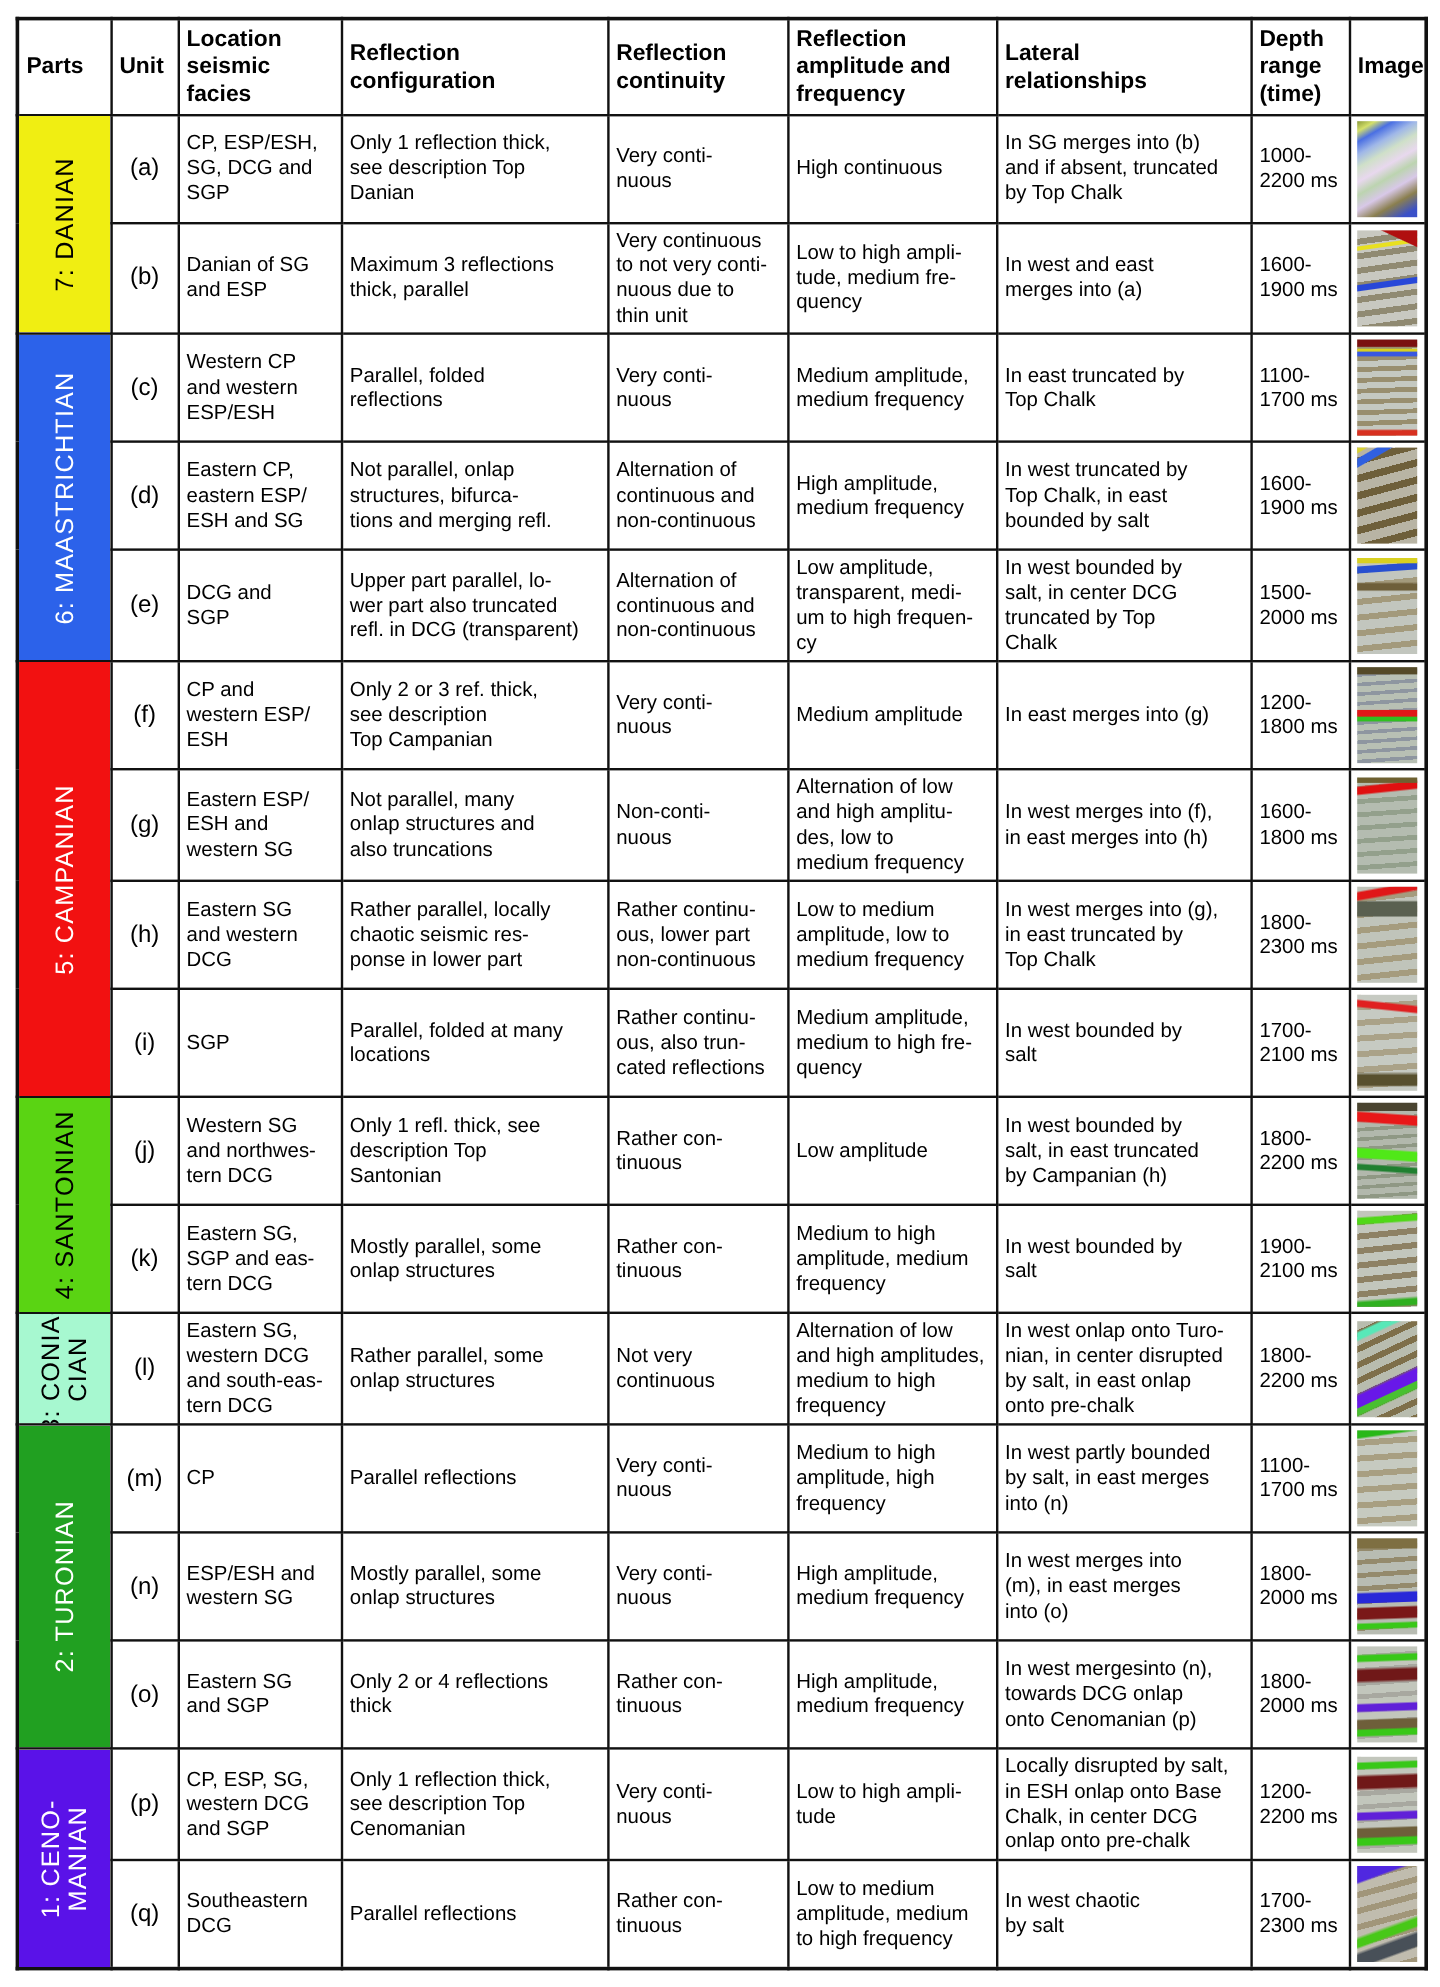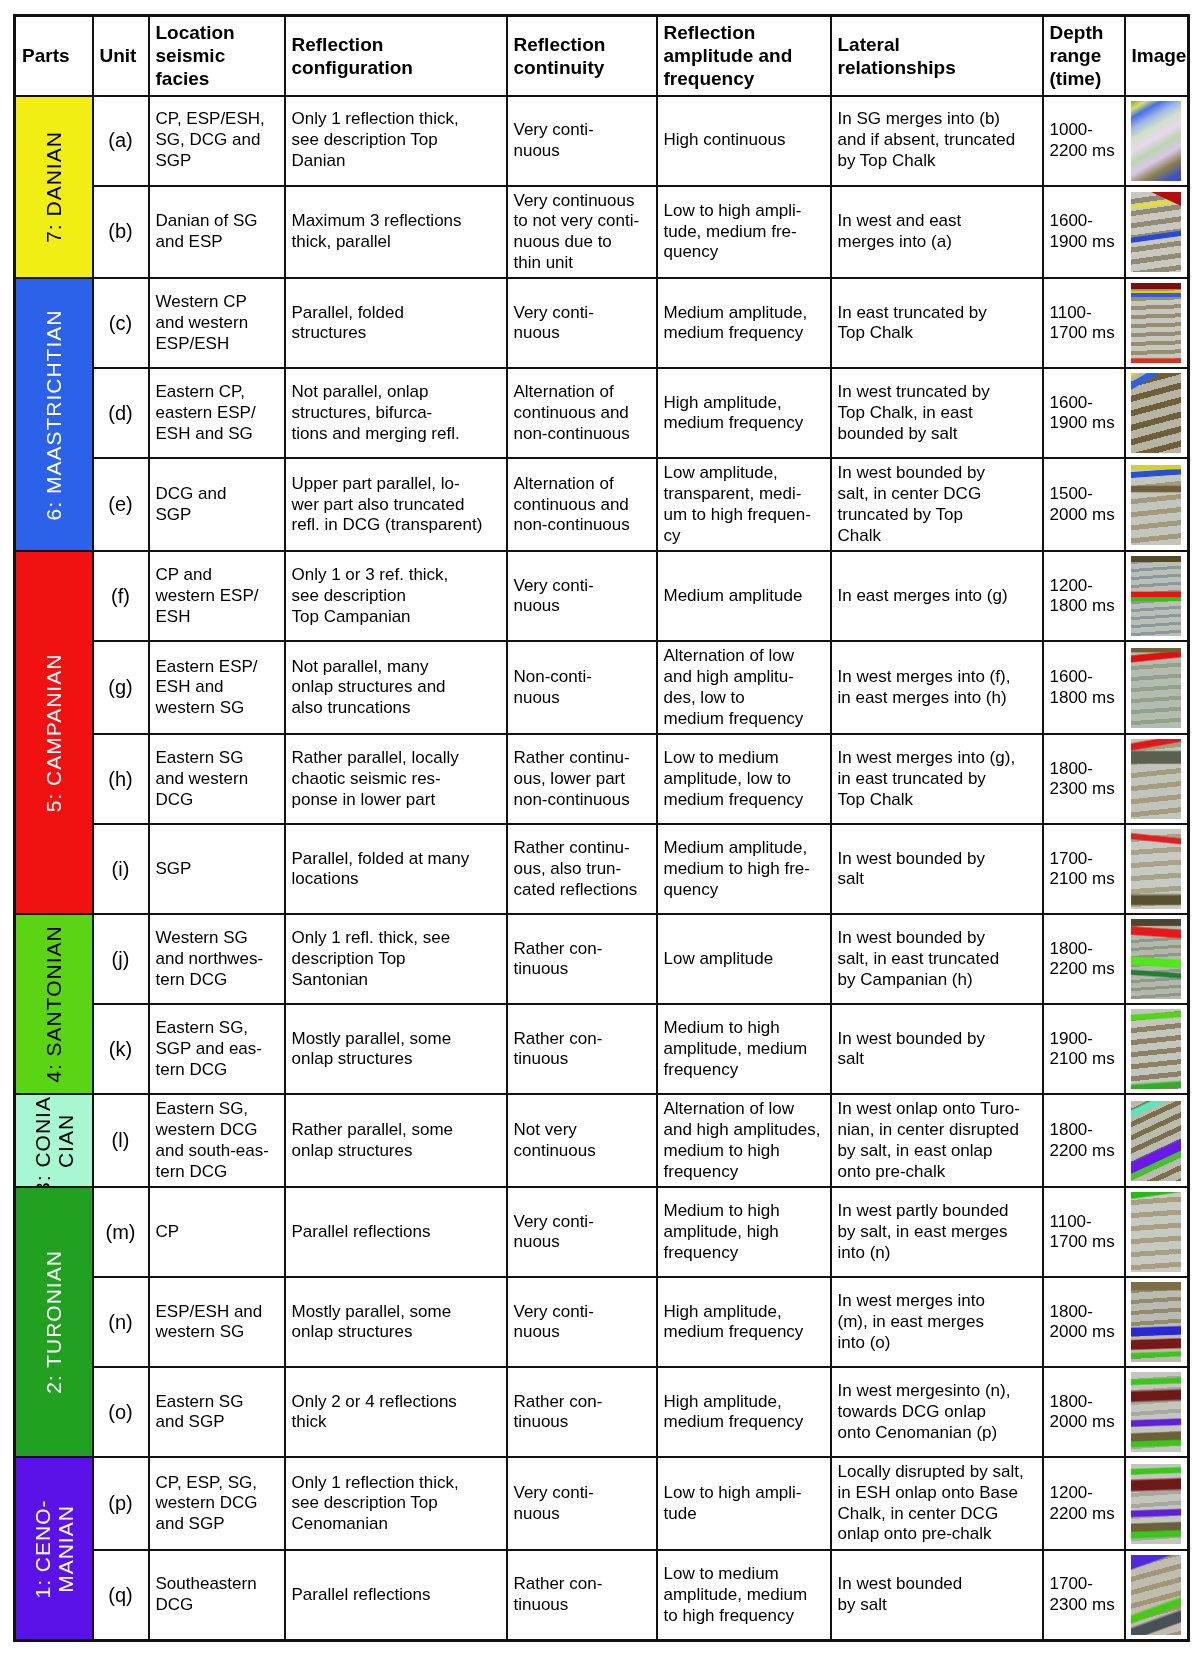--- a/index.html
+++ b/index.html
@@ -187,21 +187,21 @@
 
   <tr class="r">
     <td class="stage" rowspan="3" style="background-color: rgb(44, 98, 234); color: rgb(255, 255, 255);">
       <span class="stage-label">6: MAASTRICHTIAN</span>
     </td>
     <td class="unit">(c)</td>
     <td class="cell">Western CP
 and western
 ESP/ESH</td>
     <td class="cell">Parallel, folded
-structures</td>
+reflections</td>
     <td class="cell">Very conti-
 nuous</td>
     <td class="cell">Medium amplitude,
 medium frequency</td>
     <td class="cell">In east truncated by
 Top Chalk</td>
     <td class="cell">1100-
 1700 ms</td>
     <td class="imgcell">
             <span class="thumb th-c"></span>
@@ -255,21 +255,21 @@
   </tr>
 
   <tr class="r">
     <td class="stage" rowspan="4" style="background-color: rgb(242, 17, 17); color: rgb(255, 255, 255);">
       <span class="stage-label">5: CAMPANIAN</span>
     </td>
     <td class="unit">(f)</td>
     <td class="cell">CP and
 western ESP/
 ESH</td>
-    <td class="cell">Only 1 or 3 ref. thick,
+    <td class="cell">Only 2 or 3 ref. thick,
 see description
 Top Campanian</td>
     <td class="cell">Very conti-
 nuous</td>
     <td class="cell">Medium amplitude</td>
     <td class="cell">In east merges into (g)</td>
     <td class="cell">1200-
 1800 ms</td>
     <td class="imgcell">
             <span class="thumb th-f"></span>
@@ -502,21 +502,21 @@
   <tr class="r">
     <td class="unit">(q)</td>
     <td class="cell">Southeastern
 DCG</td>
     <td class="cell">Parallel reflections</td>
     <td class="cell">Rather con-
 tinuous</td>
     <td class="cell">Low to medium
 amplitude, medium
 to high frequency</td>
-    <td class="cell">In west bounded
+    <td class="cell">In west chaotic
 by salt</td>
     <td class="cell">1700-
 2300 ms</td>
     <td class="imgcell">
             <span class="thumb th-q"></span>
           </td>
   </tr>
 </tbody>
     </table>
 </div>

